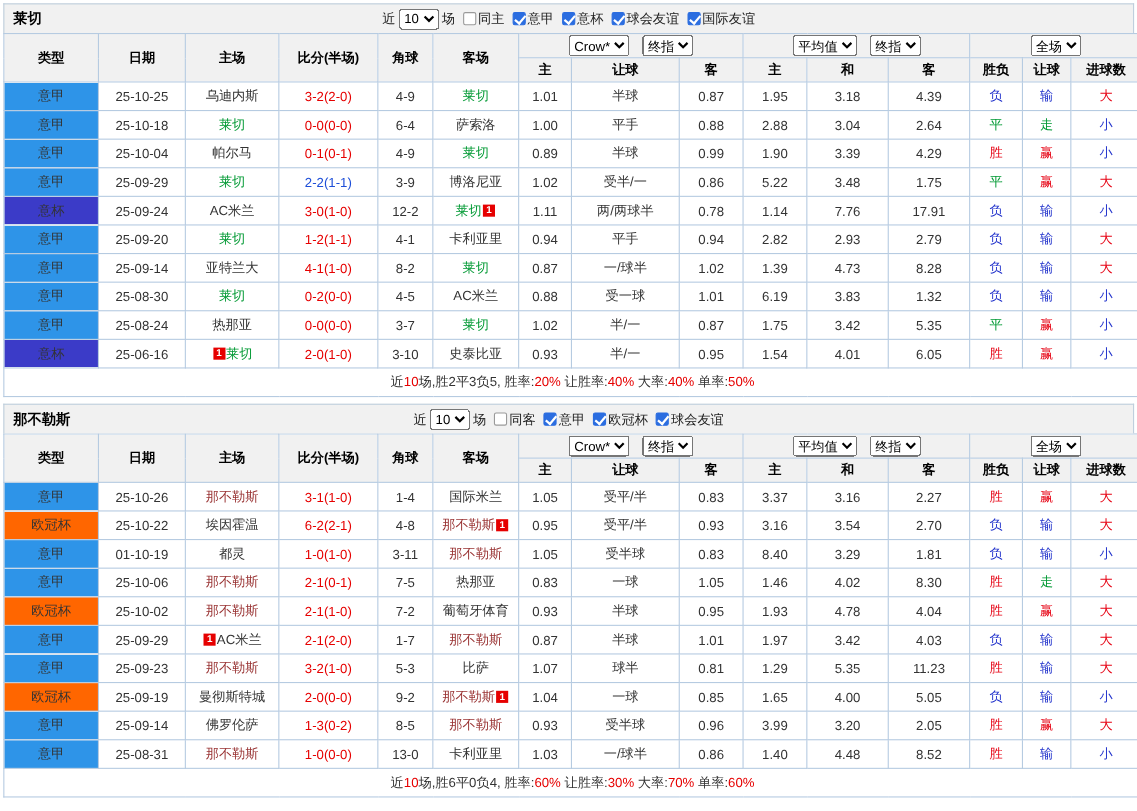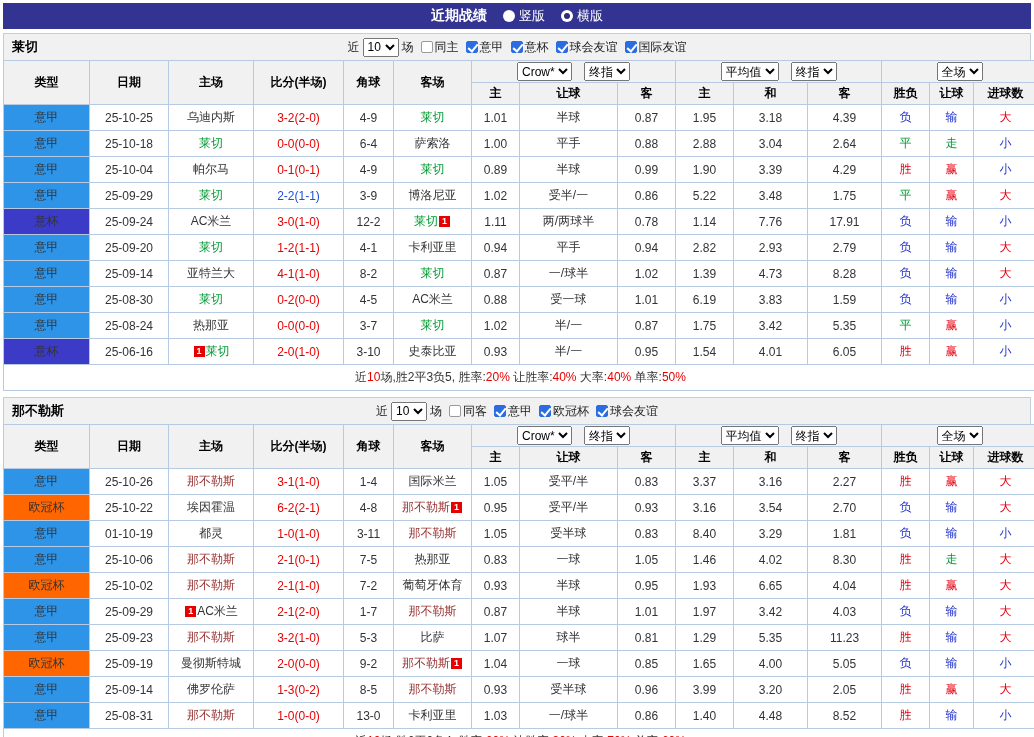--- a/index.html
+++ b/index.html
@@ -28,31 +28,20 @@
   .compcell{color:#fff}
   .teamlink{cursor:pointer}
   .card{display:inline-block;min-width:11px;height:11px;line-height:11px;background:#e60000;color:#fff;font-size:9px;font-weight:bold;vertical-align:1px;margin:0 1px;text-align:center}
   .summary{height:24px;font-size:12px;color:#222;background:#fff}
   .summary .red{color:#e60000}
 </style>
 </head>
 <body>
 
 <div class="page">
-  <div class="topbar">
-    <span class="title">近期战绩</span>
-    <label class="radio-opt">
-      <span class="radio"></span>
-      <span>竖版</span>
-    </label>
-    <label class="radio-opt">
-      <span class="radio checked"></span>
-      <span>横版</span>
-    </label>
-  </div>
   <div id="sections">
       <div class="section">
         <div class="filterbar">
           <span class="teamname">莱切</span>
           <span class="filterctr">
             <span>近</span>
             <select><option>10</option></select>
             <span>场</span>
             <label class="cbwrap">
               <span class="cb"></span>
@@ -243,21 +232,21 @@
               <td>25-08-30</td>
               <td><span class="teamlink" style="color: rgb(0, 153, 51);"><span>莱切</span></span></td>
               <td style="color: rgb(230, 0, 0);">0-2(0-0)</td>
               <td>4-5</td>
               <td><span class="teamlink"><span>AC米兰</span></span></td>
               <td>0.88</td>
               <td>受一球</td>
               <td>1.01</td>
               <td>6.19</td>
               <td>3.83</td>
-              <td>1.59</td>
+              <td>1.32</td>
               <td style="color: rgb(34, 51, 204);">负</td>
               <td style="color: rgb(34, 51, 204);">输</td>
               <td style="color: rgb(34, 51, 204);">小</td>
             </tr>
             <tr>
               <td class="compcell" style="background: rgb(46, 148, 232);">意甲</td>
               <td>25-08-24</td>
               <td><span class="teamlink"><span>热那亚</span></span></td>
               <td style="color: rgb(230, 0, 0);">0-0(0-0)</td>
               <td>3-7</td>
@@ -435,21 +424,21 @@
               <td class="compcell" style="background: rgb(255, 102, 0);">欧冠杯</td>
               <td>25-10-02</td>
               <td><span class="teamlink" style="color: rgb(153, 51, 51);"><span>那不勒斯</span></span></td>
               <td style="color: rgb(230, 0, 0);">2-1(1-0)</td>
               <td>7-2</td>
               <td><span class="teamlink"><span>葡萄牙体育</span></span></td>
               <td>0.93</td>
               <td>半球</td>
               <td>0.95</td>
               <td>1.93</td>
-              <td>6.65</td>
+              <td>4.78</td>
               <td>4.04</td>
               <td style="color: rgb(230, 0, 18);">胜</td>
               <td style="color: rgb(230, 0, 18);">赢</td>
               <td style="color: rgb(230, 0, 18);">大</td>
             </tr>
             <tr>
               <td class="compcell" style="background: rgb(46, 148, 232);">意甲</td>
               <td>25-09-29</td>
               <td><span class="teamlink"><span class="card">1</span><span>AC米兰</span></span></td>
               <td style="color: rgb(230, 0, 0);">2-1(2-0)</td>

